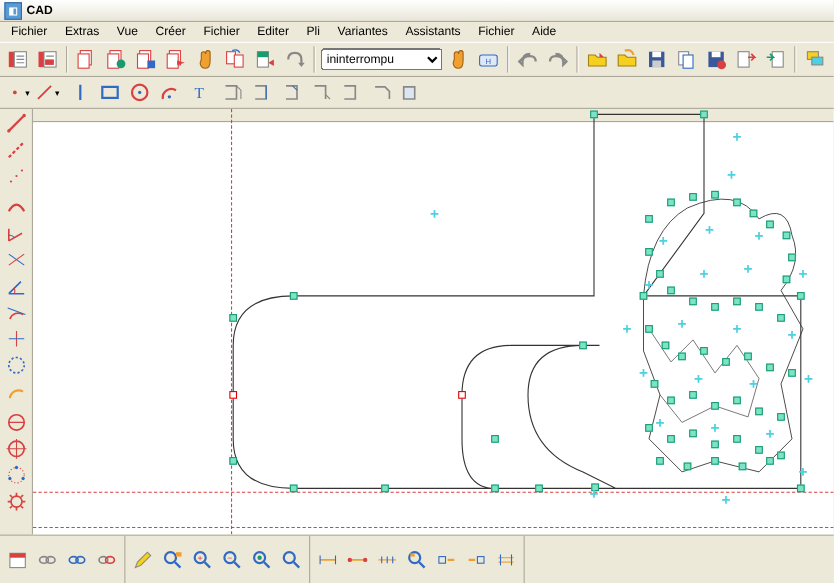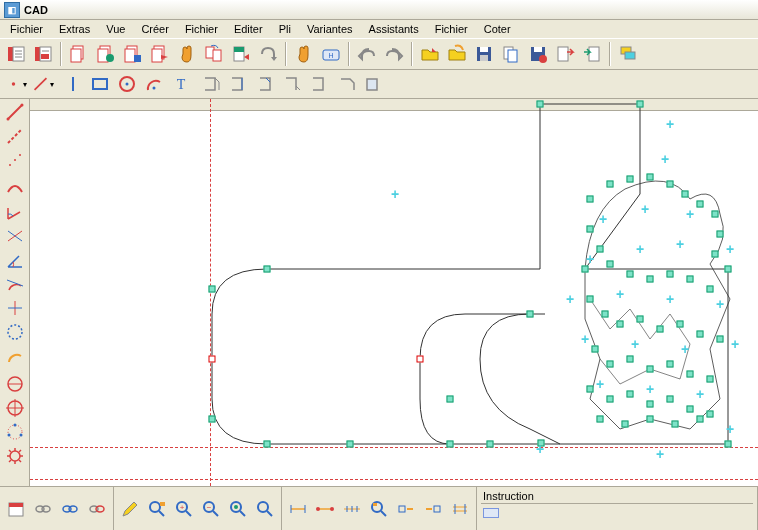--- a/index.html
+++ b/index.html
@@ -44,21 +44,21 @@
   <span class="item">Fichier</span>
   <span class="item">Extras</span>
   <span class="item">Vue</span>
   <span class="item">Créer</span>
   <span class="item">Fichier</span>
   <span class="item">Editer</span>
   <span class="item">Pli</span>
   <span class="item">Variantes</span>
   <span class="item">Assistants</span>
   <span class="item">Fichier</span>
-  <span class="item">Coter</span>
+  <span class="item">Aide</span>
 </div>
 
 <div class="toolbar">
   <button class="tbtn">
       <svg viewBox="0 0 20 20">
         <rect x="2" y="3" width="5" height="14" fill="#d94040"></rect>
         <rect x="7" y="3" width="11" height="14" fill="#fff" stroke="#888"></rect>
         <line x1="9" y1="7" x2="16" y2="7" stroke="#888"></line>
         <line x1="9" y1="10" x2="16" y2="10" stroke="#888"></line>
         <line x1="9" y1="13" x2="16" y2="13" stroke="#888"></line>
@@ -119,20 +119,23 @@
         <path d="M13 13 L18 10 L18 16 Z" fill="#d94040"></path>
       </svg>
     </button>
   <button class="tbtn">
       <svg viewBox="0 0 20 20">
         <path d="M4 10 Q4 4 10 4 Q16 4 16 10 L16 14" fill="none" stroke="#888" stroke-width="2"></path>
         <path d="M13 13 L16 17 L19 13" fill="#888"></path>
       </svg>
     </button>
   <div class="sep"></div>
+  <select>
+    <option>ininterrompu</option>
+  </select>
   <button class="tbtn">
       <svg viewBox="0 0 20 20">
         <path d="M6 10 L6 5 Q6 3 8 3 Q10 3 10 5 L10 4 Q10 2 12 2 Q14 2 14 4 L14 11 Q14 18 10 18 Q5 18 5 13 Z" fill="#f0a030" stroke="#a06010"></path>
       </svg>
     </button>
   <button class="tbtn">
       <svg viewBox="0 0 20 20">
         <rect x="2" y="6" width="16" height="10" rx="2" fill="#dfe8f6" stroke="#316ac5"></rect>
         <text x="10" y="14" font-size="7" text-anchor="middle" fill="#316ac5">H</text>
       </svg>
@@ -614,19 +617,13 @@
       </button>
     <button class="tbtn">
         <svg viewBox="0 0 20 20">
           <line x1="3" y1="8" x2="17" y2="8" stroke="#f0a030"></line>
           <line x1="3" y1="12" x2="17" y2="12" stroke="#f0a030"></line>
           <line x1="5" y1="5" x2="5" y2="15" stroke="#316ac5"></line>
           <line x1="15" y1="5" x2="15" y2="15" stroke="#316ac5"></line>
         </svg>
       </button>
   </div>
-  <div class="bottompanel last">
-    <div class="label">Instruction</div>
-    <div style="display:flex;gap:4px;align-items:center;padding:2px">
-      <span class="minidrop"></span>
-    </div>
-  </div>
 </div>
 
 </body></html>

